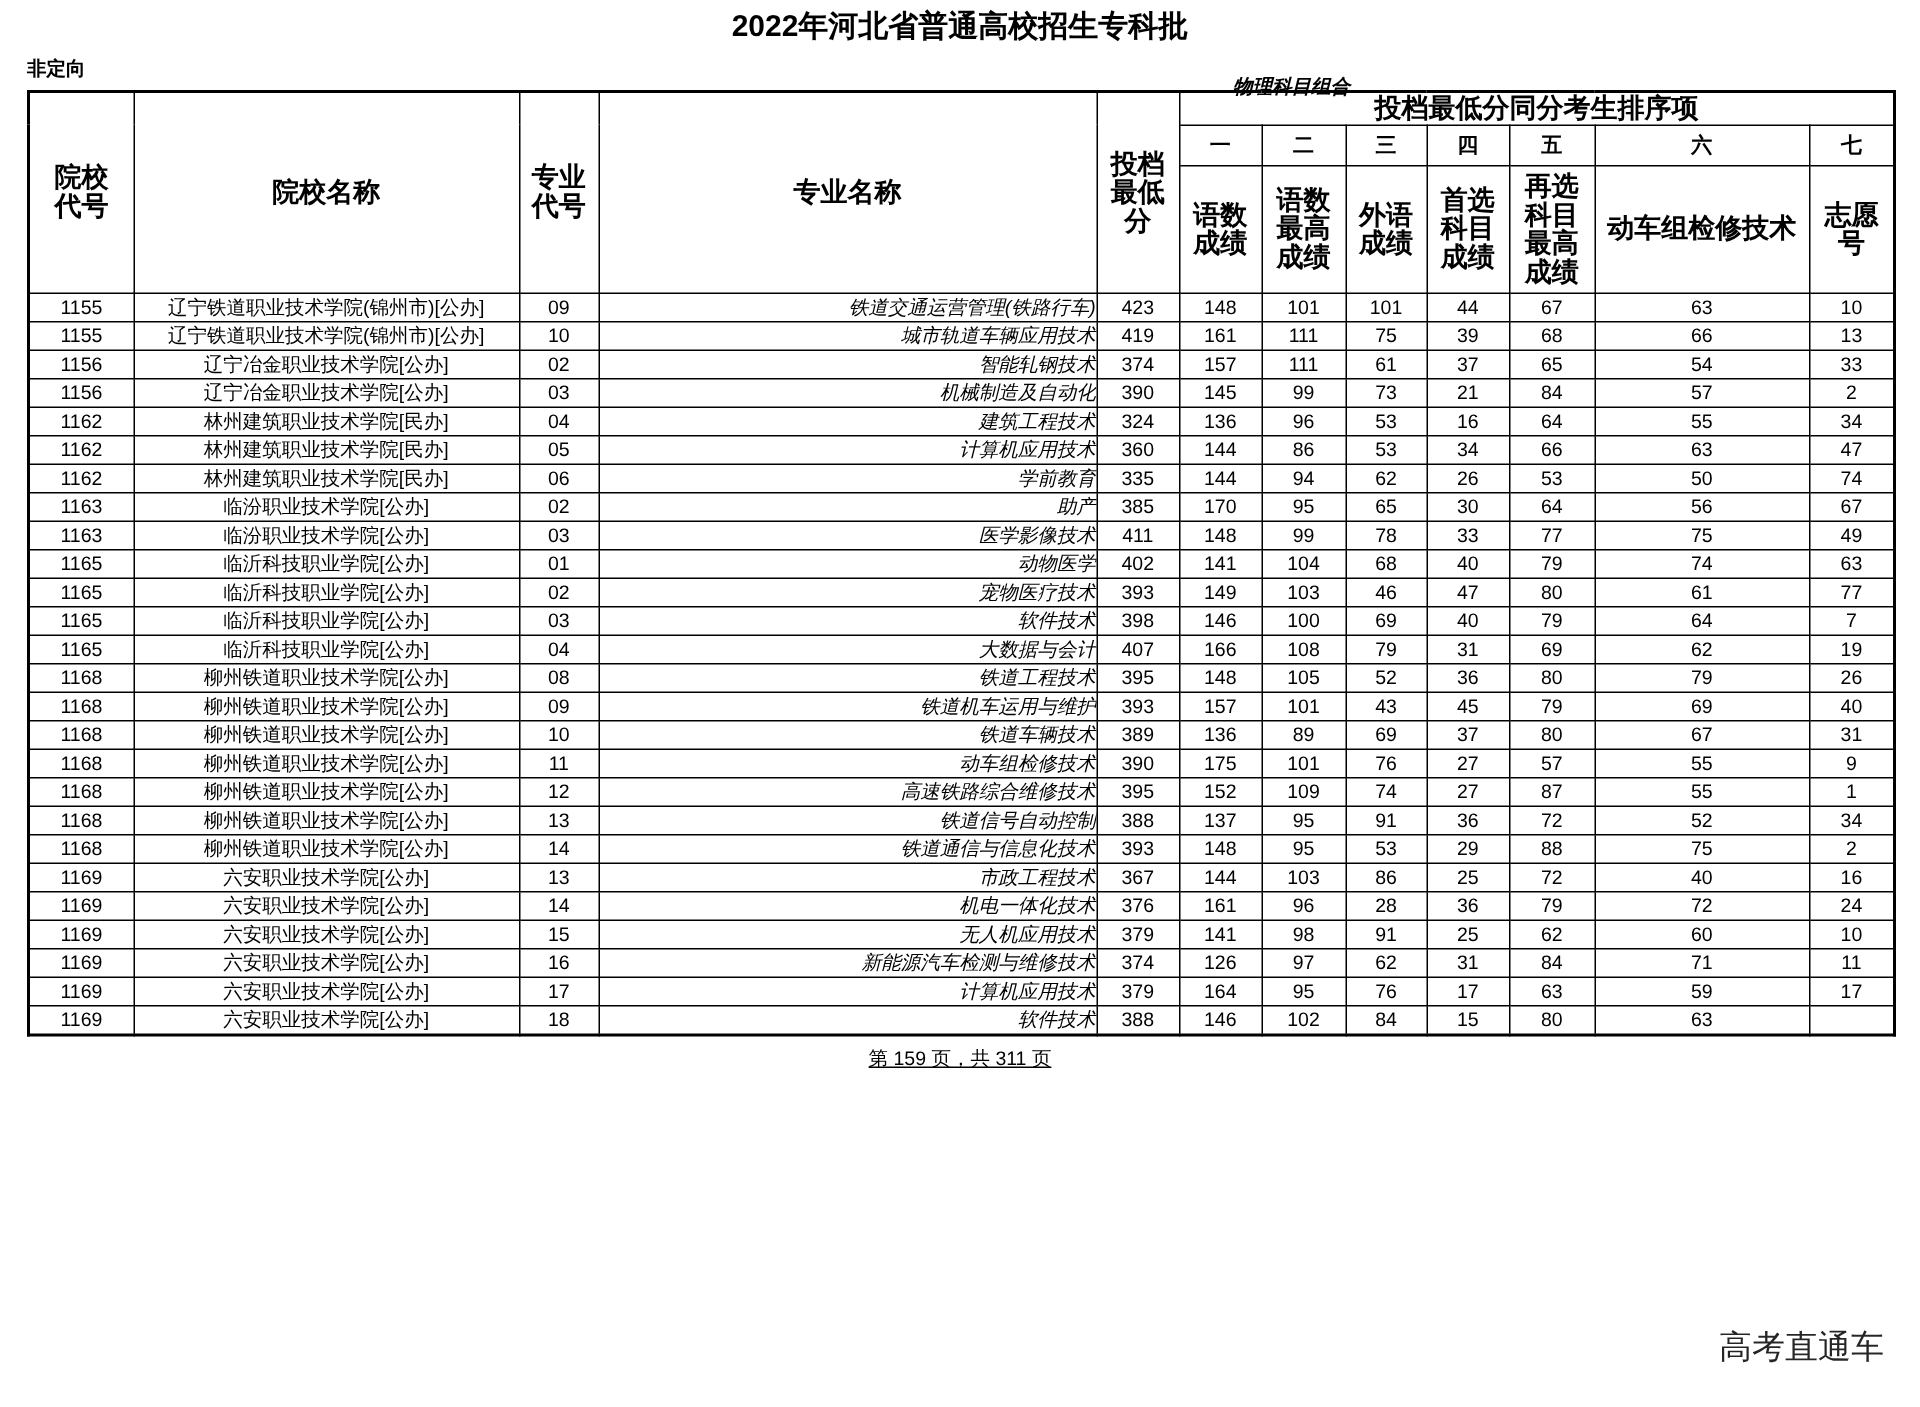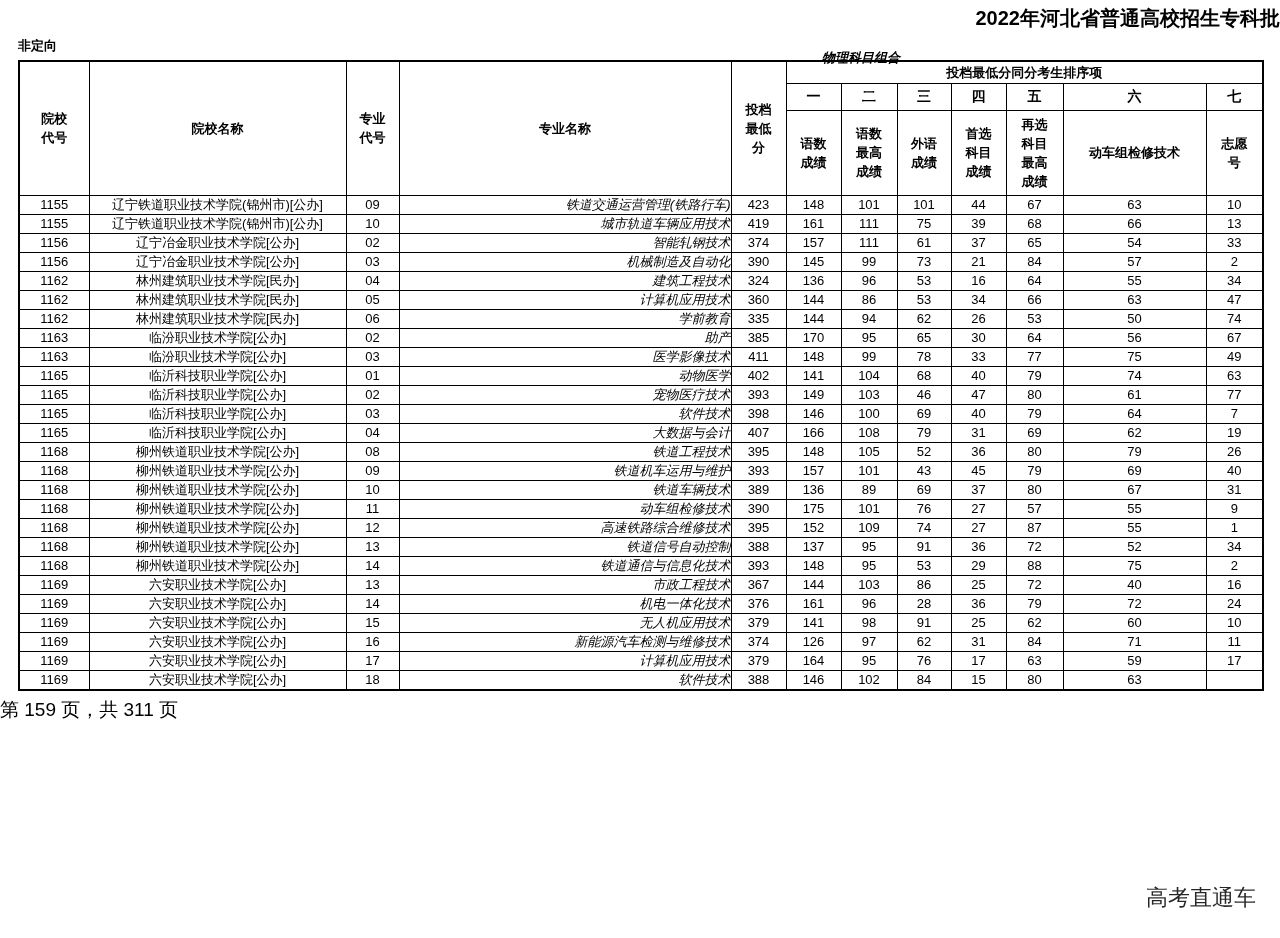--- a/index.html
+++ b/index.html
@@ -6,21 +6,21 @@
     margin: 0;
     padding: 0;
     background: #ffffff;
     width: 1280px;
     height: 938px;
     overflow: hidden;
     font-family: "Liberation Sans", "DejaVu Sans", sans-serif;
     color: #000;
     position: relative;
   }
-  .title-block { margin-top: 4px; text-align: right; }
+  .title-block { margin-top: 4px; text-align: center; }
   .title-line { font-size: 20px; font-weight: bold; line-height: 28px; }
 
   .labels-row {
     position: relative;
     margin: 2px 18px 0 18px;
     height: 22px;
     font-size: 13px;
     font-weight: bold;
   }
   .label-left  { position: absolute; left: 0; top: 3px; }
@@ -33,41 +33,43 @@
     table-layout: fixed;
     border: 2px solid #000;
   }
   table.admission th, table.admission td {
     border: 1px solid #000;
     padding: 0;
     overflow: hidden;
     vertical-align: middle;
   }
   thead th {
-    font-size: 13px;
+    font-size: 18px;
     font-weight: bold;
     text-align: center;
     white-space: pre-line;
     line-height: 19px;
   }
   tr.hdr-group { height: 22px; }
   tr.hdr-ordinals { height: 27px; }
   tr.hdr-ordinals th { font-size: 14px; }
   tr.hdr-labels { height: 85px; }
 
   tbody tr { height: 17px; }
   tbody td {
     font-size: 13px;
     text-align: center;
   }
   tbody td.c3 { text-align: right; padding-left: 5px; font-style: italic; }
 
   .footer {
     margin-top: 6px;
-    font-size: 19px;
+    text-align: center;
+    font-size: 13px;
+    text-decoration: underline;
   }
   .watermark {
     position: absolute;
     left: 1146px;
     top: 885px;
     font-size: 22px;
     line-height: 26px;
     color: #000000;
     opacity: 0.85;
     letter-spacing: 0px;

